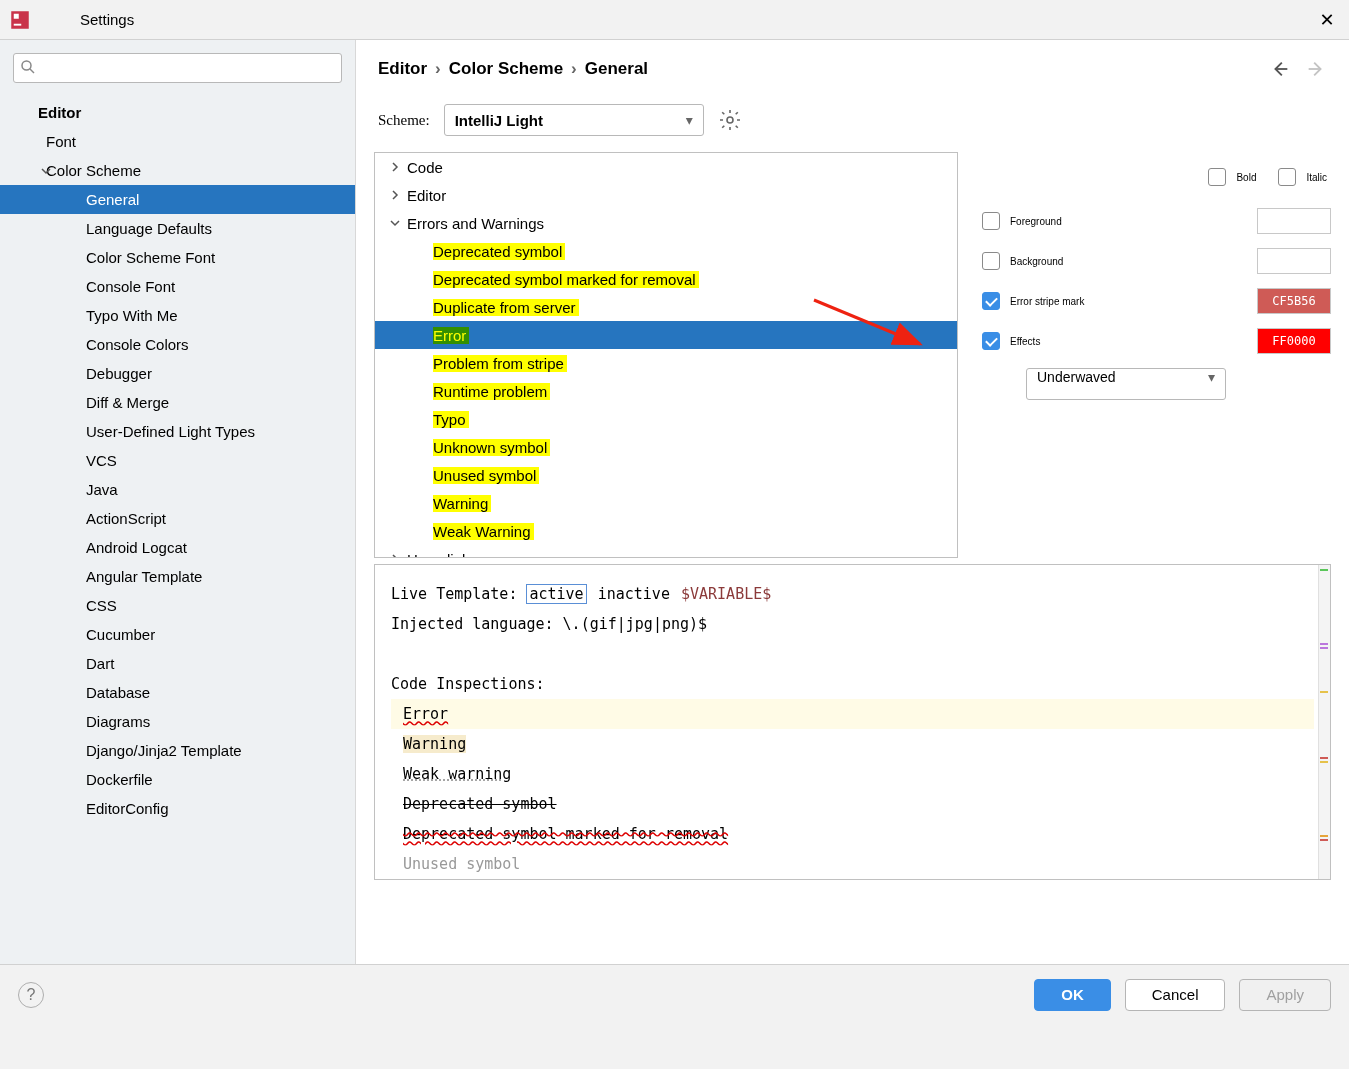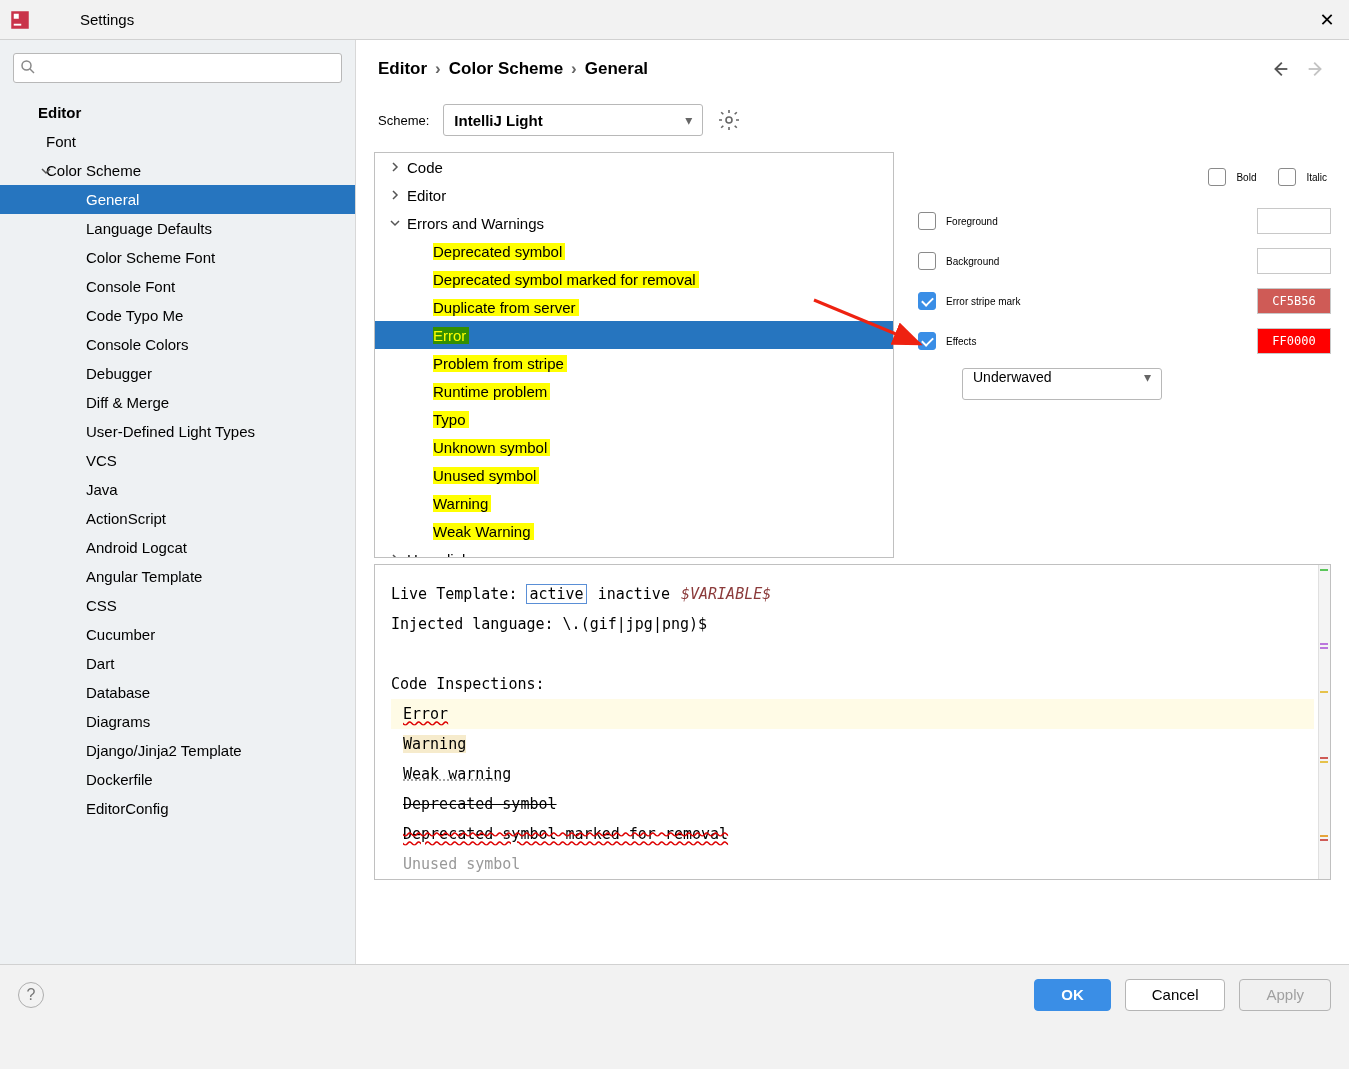--- a/index.html
+++ b/index.html
@@ -21,27 +21,27 @@
 .nav-item.depth2 { padding-left: 86px; }
 .nav-item.selected { background: #2675bf; color: #fff; }
 .nav-item .chev { position: absolute; left: 40px; top: 9px; width: 12px; height: 12px; }
 .main { flex: 1; background: #fff; display: flex; flex-direction: column; }
 .breadcrumb { display: flex; align-items: center; padding: 18px 22px 14px 22px; }
 .breadcrumb .crumb { font-size: 17px; font-weight: 700; }
 .breadcrumb .sep { margin: 0 8px; font-size: 17px; font-weight: 700; color: #666; }
 .breadcrumb-nav { margin-left: auto; display: flex; gap: 14px; }
 .breadcrumb-nav .arrow { width: 22px; height: 22px; cursor: pointer; }
 .scheme-row { display: flex; align-items: center; padding: 10px 22px 16px 22px; gap: 14px; }
-.scheme-row label { font-size: 13px; }
+.scheme-row label { font-size: 15px; font-family: Liberation Serif, serif; }
 .scheme-select { position: relative; width: 260px; height: 32px; border: 1px solid #b8b8b8; border-radius: 3px; background: #fff; display: flex; align-items: center; padding: 0 10px; cursor: pointer; justify-content: space-between; }
 .scheme-select .val { flex:1; font-weight: 700; font-size: 15px; }
 .scheme-select .dd { color:#666; }
 .gear { width: 24px; height: 24px; color: #666; cursor: pointer; }
 .content-row { display: flex; gap: 24px; padding: 0 18px; }
-.tree { width: 520px; height: 406px; border: 1px solid #c0c0c0; overflow-y: auto; background: #fff; position: relative; }
+.tree { width: 584px; height: 406px; border: 1px solid #c0c0c0; overflow-y: auto; background: #fff; position: relative; }
 .tree-row { height: 28px; display: flex; align-items: center; padding-left: 14px; font-size: 15px; cursor: pointer; position: relative; }
 .tree-row .tchev { width: 12px; height: 12px; margin-right: 6px; color: #555; }
 .tree-row.depth1 { padding-left: 58px; }
 .tree-row.sel { background: #2675bf; }
 .tree-row.sel .lbl { color: #ffff00; }
 .tree-row .lbl { display: inline-block; }
 .hl-box { background: #ffff00; padding: 0 3px 0 0; }
 .opts { flex: 1; padding-top: 16px; }
 .opt-row { display: flex; align-items: center; margin-bottom: 14px; }
 .bold-italic { display: flex; gap: 22px; justify-content: flex-end; padding-right: 4px; margin-bottom: 22px; }
@@ -50,21 +50,21 @@
 .chk.on::after { content:""; width: 5px; height: 9px; border: solid #fff; border-width: 0 2px 2px 0; transform: rotate(45deg); margin-top: -2px; }
 .opt-label { font-size: 10px; }
 .swatch { width: 74px; height: 26px; border: 1px solid #c8c8c8; margin-left: auto; font-family: monospace; font-size: 12px; display: flex; align-items: center; justify-content: center; color: #fff; cursor: pointer; }
 .effects-select { width: 200px; height: 32px; border: 1px solid #b8b8b8; border-radius: 3px; display: flex; align-items: flex-start; padding: 0 10px; margin-left: 44px; cursor: pointer; }
 .effects-select .dd { margin-left: auto; color:#666; }
 .preview { margin: 6px 18px 0 18px; border: 1px solid #c0c0c0; height: 316px; background: #fff; font-family: "Menlo", "Consolas", monospace; font-size: 15px; position: relative; overflow: hidden; }
 .preview .stripe { position: absolute; right:0; top:0; bottom:0; width: 12px; background: #f4f4f4; border-left: 1px solid #e0e0e0; }
 .preview .lines { padding: 14px 16px; line-height: 30px; }
 .preview .active { border: 1px solid #5a8fd6; padding: 0 2px; }
 .preview .inactive { padding: 0 2px; }
-.preview .var { color: #8b3a3a; font-style: italic; }
+.preview .var { color: #8b3a3a; }
 .preview .err { text-decoration: underline wavy #d00; }
 .preview .warn-hl { background: #f6ebcc; }
 .preview .deprec { text-decoration: line-through; }
 .preview .deprec-rem { text-decoration: line-through underline wavy #d00; }
 .preview .unused { color: #999; }
 .preview .weak { text-decoration: underline dotted #888; }
 .footer { height: 60px; border-top: 1px solid #d1d1d1; display: flex; align-items: center; padding: 0 18px; background: #f2f2f2; }
 .footer .help { width: 26px; height: 26px; border: 1.5px solid #aeaeae; border-radius: 50%; display: flex; align-items: center; justify-content: center; color: #777; cursor: pointer; font-size: 16px; }
 .footer .btns { margin-left: auto; display: flex; gap: 14px; }
 .btn { height: 32px; padding: 0 26px; border-radius: 4px; border: 1px solid #b5b5b5; background: #fff; font-size: 15px; cursor: pointer; display: flex; align-items: center; }
@@ -116,21 +116,21 @@
         <div class="nav-item depth2">
           <span>Language Defaults</span>
         </div>
         <div class="nav-item depth2">
           <span>Color Scheme Font</span>
         </div>
         <div class="nav-item depth2">
           <span>Console Font</span>
         </div>
         <div class="nav-item depth2">
-          <span>Code Typo Me</span>
+          <span>Typo With Me</span>
         </div>
         <div class="nav-item depth2">
           <span>Console Colors</span>
         </div>
         <div class="nav-item depth2">
           <span>Debugger</span>
         </div>
         <div class="nav-item depth2">
           <span>Diff &amp; Merge</span>
         </div>

